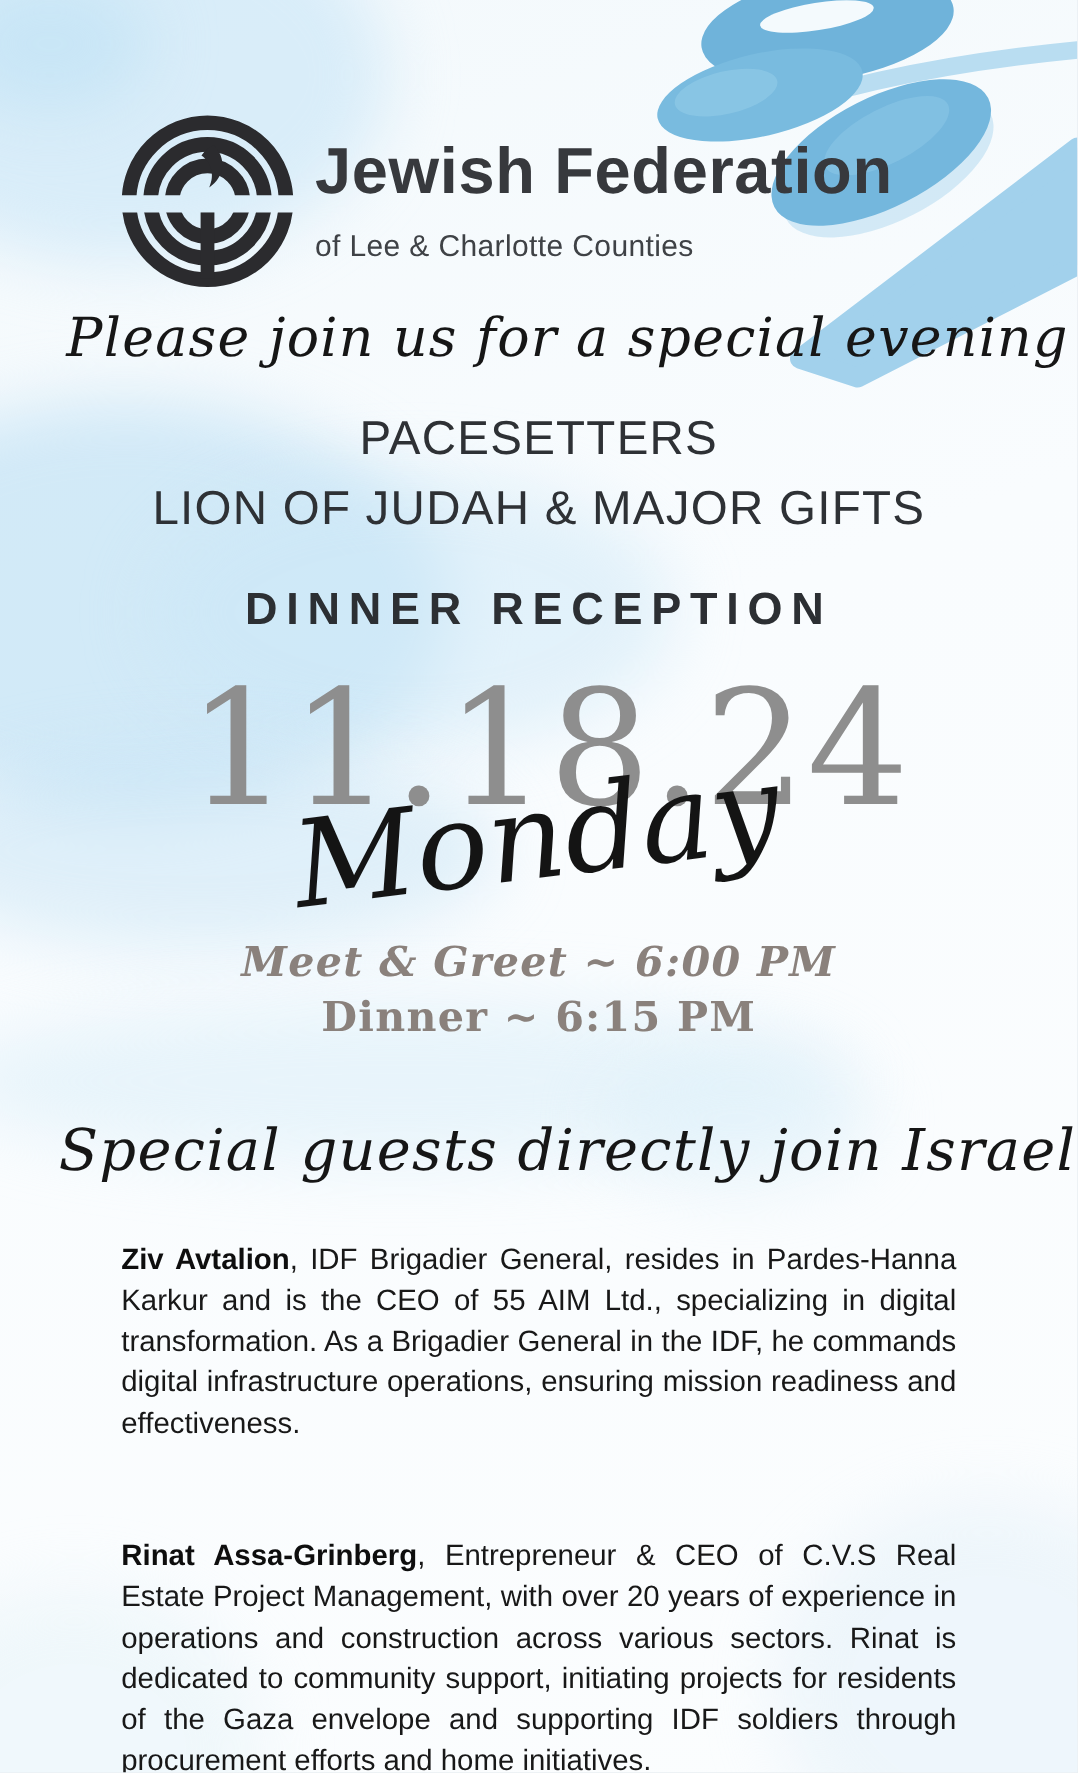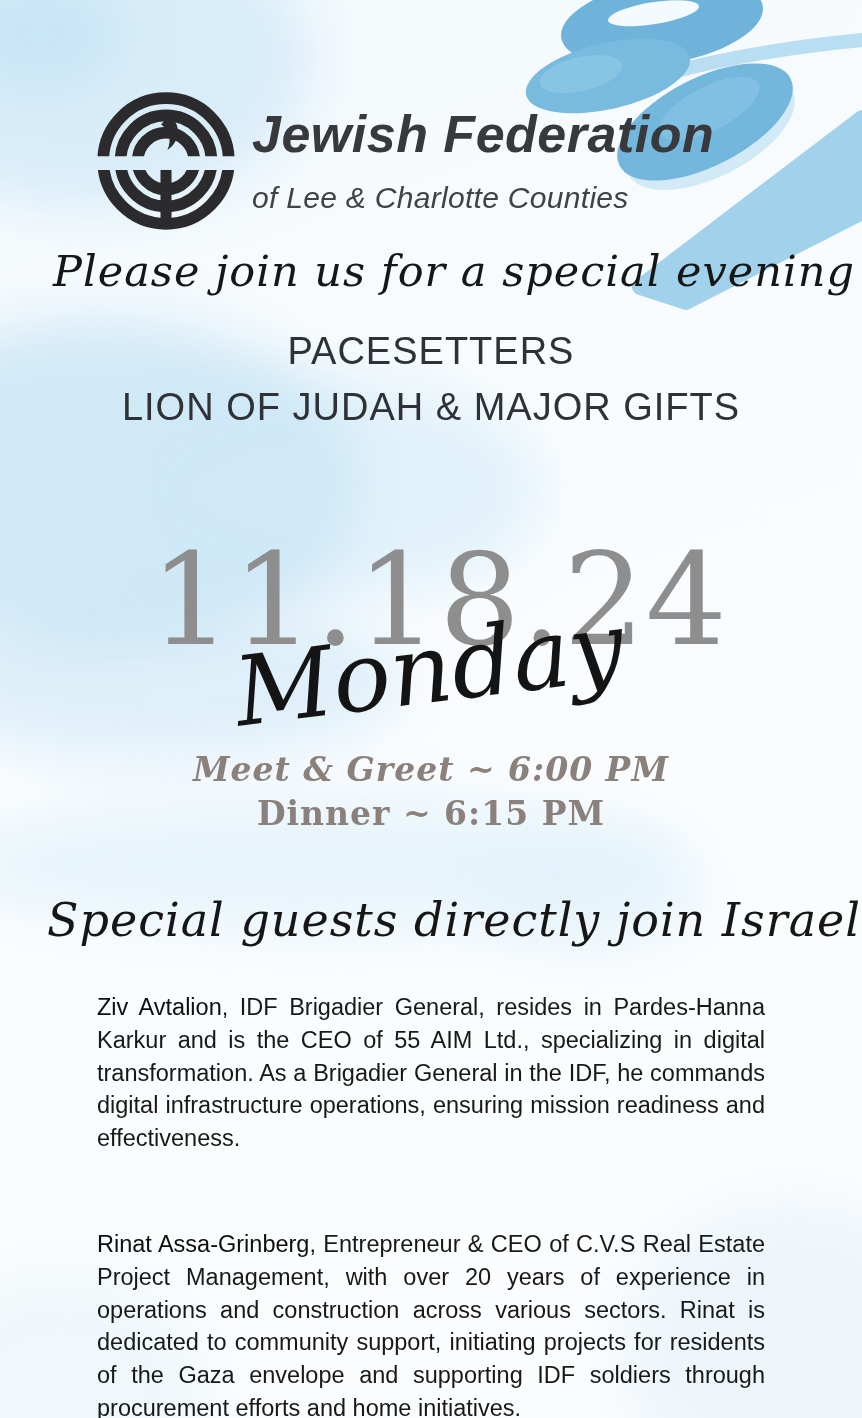--- a/index.html
+++ b/index.html
@@ -23,28 +23,28 @@
   .w-band      { left:-40px;  top:800px;  width:720px; height:130px; background:rgba(210,234,248,.45); }
   .w-midright  { left:480px;  top:840px;  width:220px; height:110px; background:rgba(222,240,250,.55); }
   .w-bottomleft{ left:-90px;  top:1270px; width:300px; height:260px; background:rgba(230,243,250,.5); }
   .w-bottomright{left:620px;  top:1200px; width:340px; height:300px; background:rgba(226,240,249,.5); }
 
   .decor-leaves { position:absolute; top:0; right:0; z-index:0; }
 
   .content { position:relative; z-index:1; width:100%; height:100%; }
 
   
-  .logo-row { position:absolute; left:97px; top:92px; display:flex; align-items:center; gap:17px;font-style:italic; }
+  .logo-row { position:absolute; left:97px; top:92px; display:flex; align-items:center; gap:17px; }
   .logo-icon { width:138px; height:138px; flex:0 0 auto; }
   .logo-text { display:flex; flex-direction:column; }
   .logo-title {
     font-size:52px; font-weight:700; color:#37393d; letter-spacing:0.5px; line-height:1.05;
   }
   .logo-sub {
-    font-size:30px; font-weight:400; color:#3f4246; letter-spacing:0.3px; margin-top:20px;
+    font-size:24px; font-weight:400; color:#3f4246; letter-spacing:0.3px; margin-top:20px;
   }
 
   
   .script {
     position:absolute; left:16px; right:0; text-align:center;
     font-family:"DejaVu Serif", serif; font-style:italic; color:#161616;margin-left:30px;
   }
   .script-intro  { top:246px; font-size:43px; letter-spacing:1px; }
   .script-guests { top:893px; font-size:46px; letter-spacing:1px; }
 
@@ -79,21 +79,21 @@
     font-size:33px; color:#8a817c; letter-spacing:1px;
   }
   .sched1 { top:750px;font-style:italic; }
   .sched2 { top:794px; }
 
   
   .bio {
     position:absolute; left:97px; width:668px;
     font-size:23.5px; line-height:32.8px; text-align:justify; color:#181818;
   }
-  .bio b { font-weight:400; color:#0e0e0e; }
+  .bio b { font-weight:700; color:#0e0e0e; }
   .bio1 { top:991px; }
   .bio2 { top:1184px;margin-top:44px; }
 </style>
 </head>
 <body>
 
 <div class="page">
 
   <div class="wash w-topleft"></div>
   <div class="wash w-topcorner"></div>
@@ -151,20 +151,21 @@
       <div class="logo-text">
         <div class="logo-title">Jewish Federation</div>
         <div class="logo-sub">of Lee &amp; Charlotte Counties</div>
       </div>
     </div>
 
     <div class="script script-intro">Please join us for a special evening</div>
 
     <div class="event-line event-line2">LION OF JUDAH &amp; MAJOR GIFTS</div>
     <div class="event-line event-line1">PACESETTERS</div>
+    <div class="event-title">DINNER RECEPTION</div>
 
     <div class="date-block">
       <div class="date-numeric">11.18.24</div>
       <div class="date-day">Monday</div>
     </div>
 
     <div class="sched sched1">Meet &amp; Greet ~ 6:00 PM</div>
     <div class="sched sched2">Dinner ~ 6:15 PM</div>
 
     <div class="script script-guests">Special guests directly join Israel</div>

